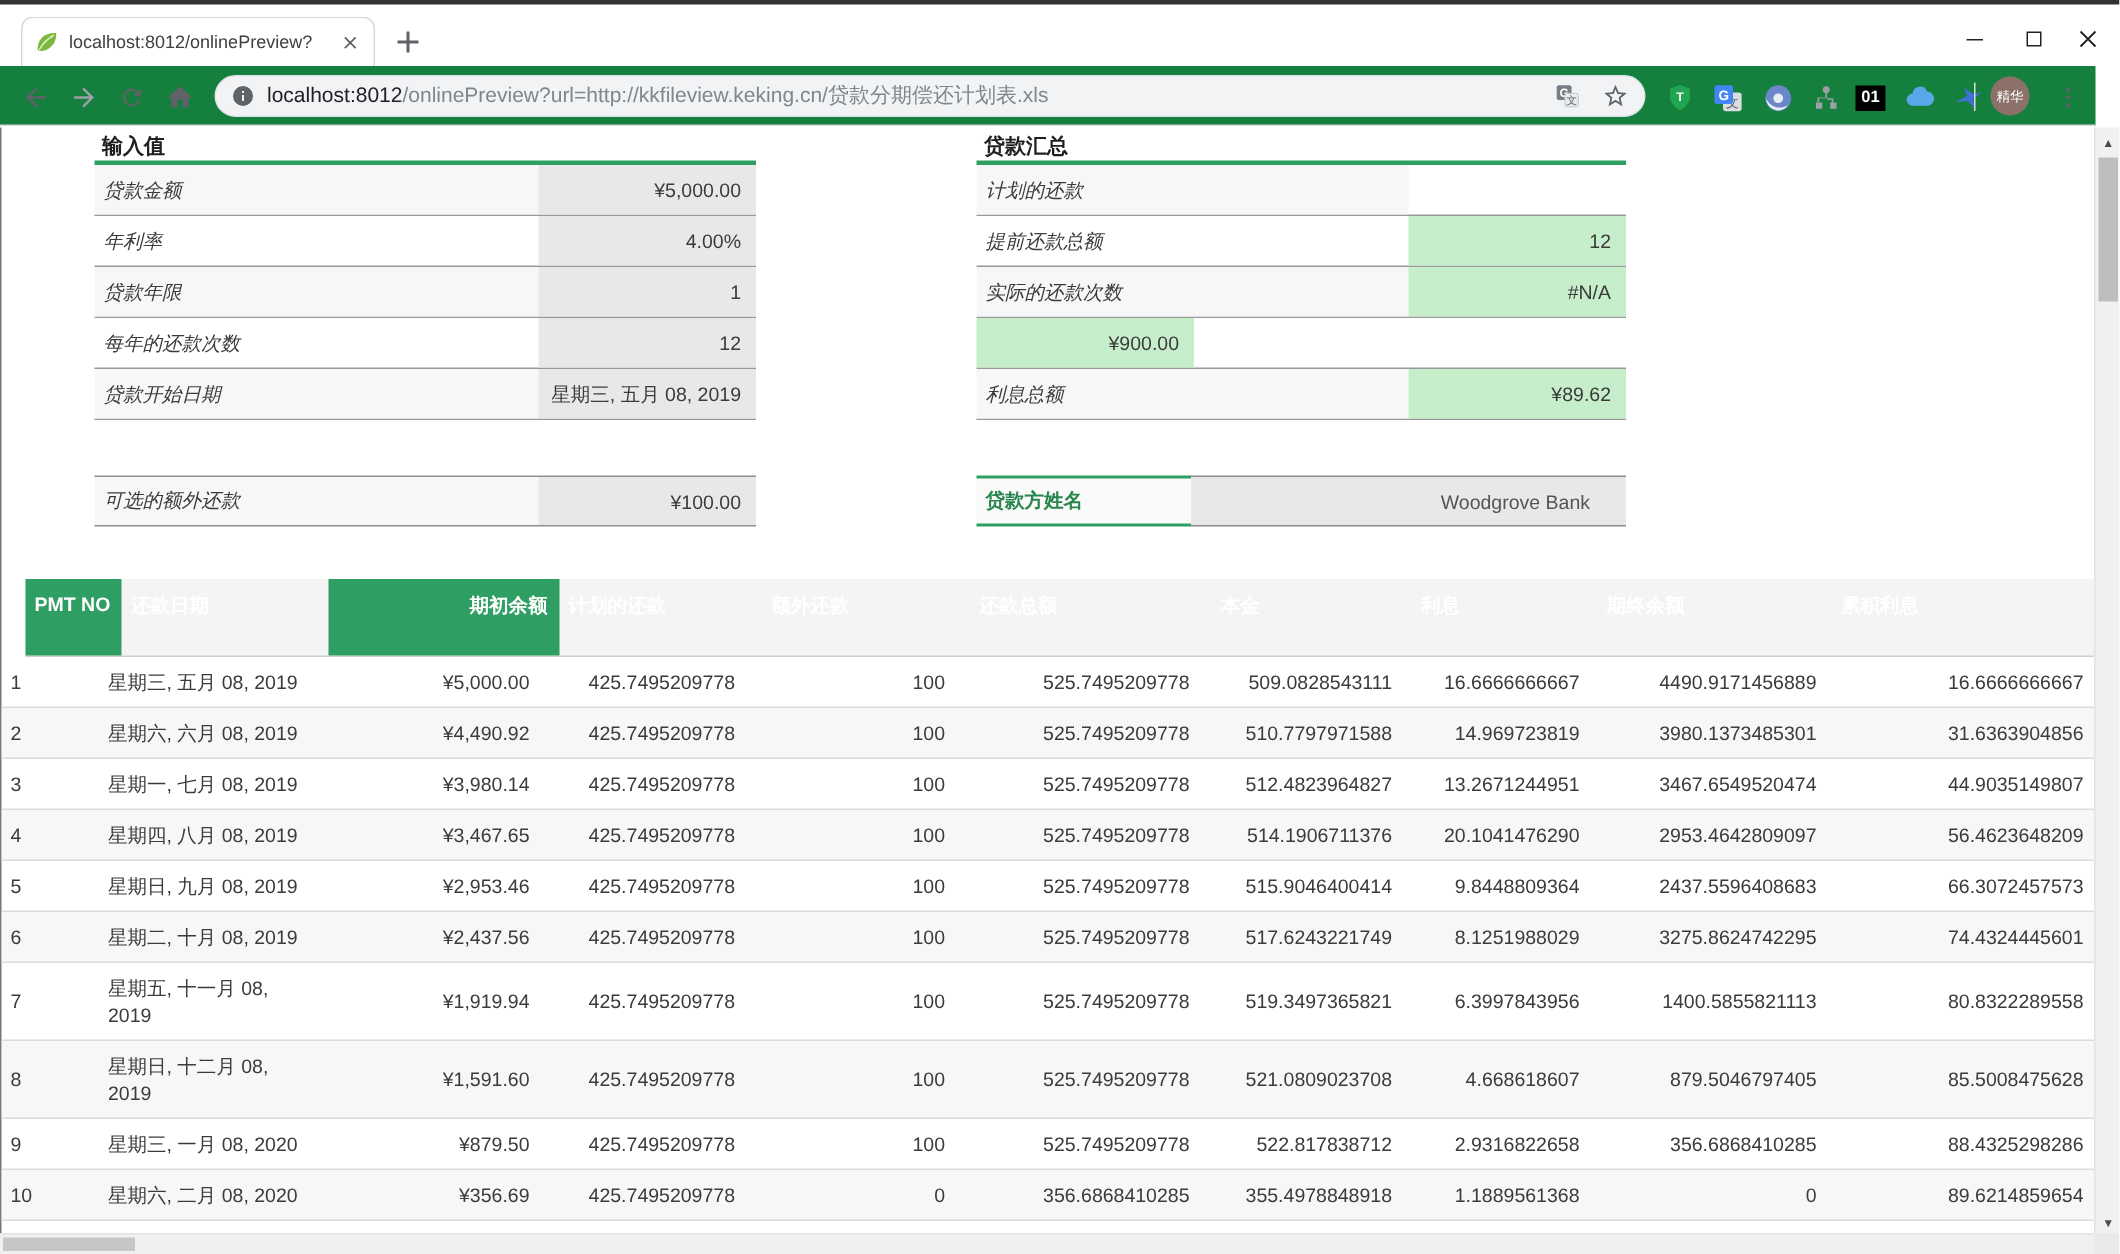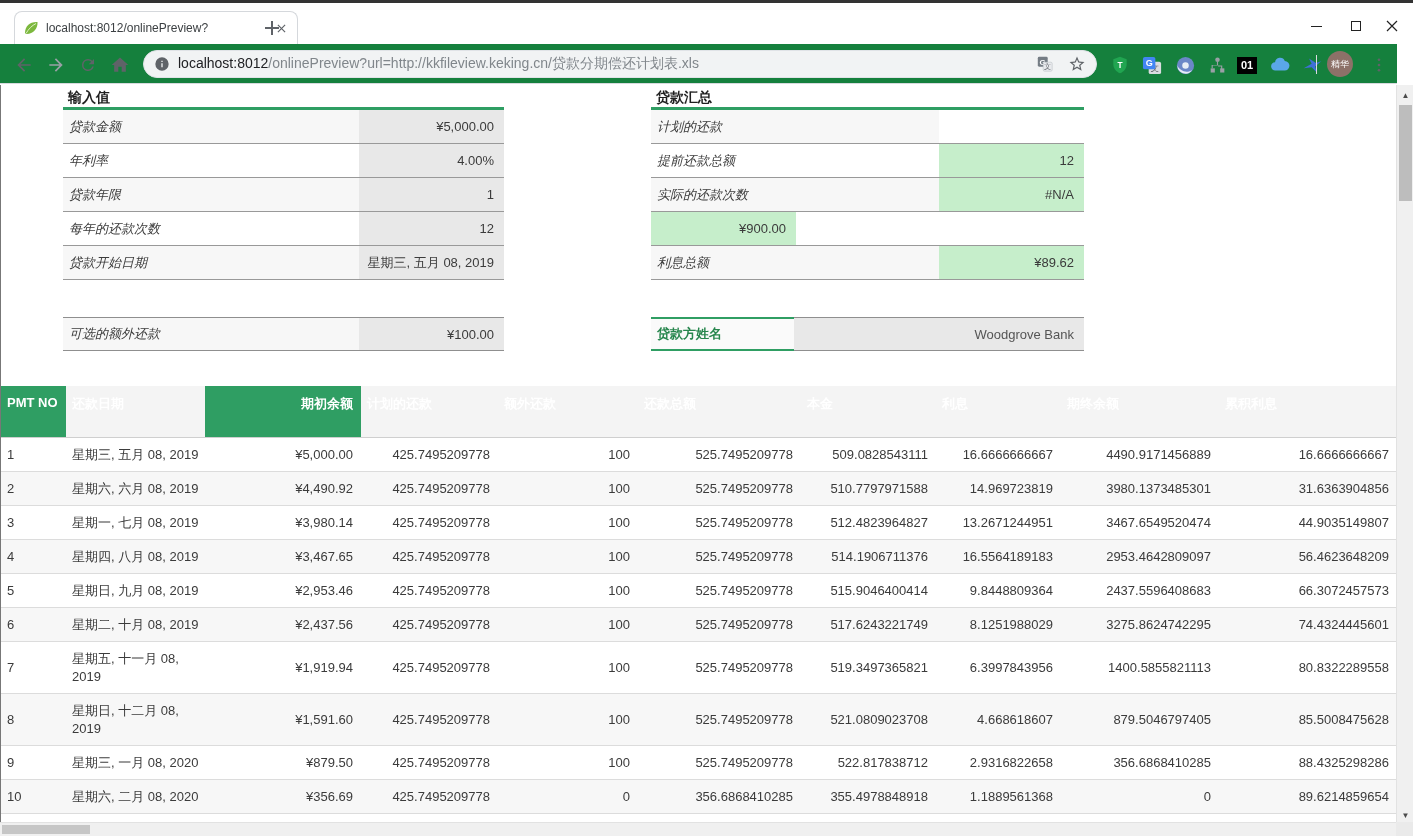--- a/index.html
+++ b/index.html
@@ -2,21 +2,21 @@
 <html style="--green: #2f9e63; --cellgreen: #c6eecb; --cellgray: #e8e8e8; --lender: #27864d;"><head>
 <meta charset="utf-8">
 <style>
   * { box-sizing: border-box; margin: 0; padding: 0; }
   html,body { width:1413px; height:836px; overflow:hidden;
     font-family:"Liberation Sans","DejaVu Sans",sans-serif; background:#fff; }
   .window { position:relative; width:1413px; height:836px; border-top:3px solid #333; background:#fff; }
 
   
   .tabstrip { position:absolute; top:3px; left:0; right:0; height:38px; background:#fff; }
-  .tab { position:absolute; left:14px; top:5px; width:284px; height:33px;
+  .tab { position:absolute; left:14px; top:5px; width:236px; height:33px;
     border:1px solid #d5d8dc; border-bottom:none; border-radius:8px 8px 0 0;
     background:#fff; display:flex; align-items:center; padding:0 8px; }
   .tab-title { flex:1; font-size:12px; color:#3c4043; white-space:nowrap; overflow:hidden; }
   .favicon { width:16px; height:16px; margin-right:7px; flex:0 0 16px; }
   .tab-close { width:16px; height:16px; display:flex; align-items:center; justify-content:center; border-radius:50%; }
   .newtab { position:absolute; left:262px; top:12px; width:20px; height:20px; }
   .newtab:before, .newtab:after { content:""; position:absolute; background:#5f6368; }
   .newtab:before { left:9px; top:3px; width:2px; height:14px; }
   .newtab:after  { left:3px; top:9px; width:14px; height:2px; }
   .winctl { position:absolute; top:8px; display:flex; align-items:center; justify-content:center; width:34px; height:24px; }
@@ -47,25 +47,25 @@
   .mini-row:first-child { border-top:none; }
   .mini-label { font-style:italic; display:flex; align-items:center; padding-left:6px; }
   .mini-value { display:flex; align-items:center; justify-content:flex-end; padding-right:10px; }
   .mini-label.shade { background:#f7f7f7; }
   .v-gray  { background:var(--cellgray); }
   .v-green { background:var(--cellgreen); }
 
   .xrow { position:absolute; display:flex; height:34px; border-top:1px solid #8f8f8f; border-bottom:1px solid #8f8f8f; }
   .lender-label { display:flex; align-items:center; padding-left:6px; font-weight:bold; color:var(--lender);
     border-top:2px solid var(--green); border-bottom:2px solid var(--green); background:#fafafa; }
-  .lender-value { display:flex; align-items:center; justify-content:flex-end; padding-right:10px; color:#555; background:var(--cellgray); }
+  .lender-value { display:flex; align-items:center; justify-content:flex-end; padding-right:24px; color:#555; background:var(--cellgray); }
 
   .sched { position:absolute; left:0; top:301px; width:1396px; }
   .sch-row { display:flex; border-bottom:1px solid #dcdcdc; }
-  .sch-hdr { background:#f4f4f4; color:#fff; font-weight:bold; border-bottom:1px solid #cfcfcf; }
+  .sch-hdr { background:#f4f4f4; color:#fff; font-weight:bold; border-bottom:1px solid #cfcfcf;margin-left:16px; }
   .sch-hdr .sch-cell { padding-top:9px; align-items:flex-start; }
   .sch-cell { display:flex; align-items:center; padding:0 6px; overflow:visible; }
   .sch-cell.right { justify-content:flex-end; padding-right:8px; }
   .sch-cell.green { background:var(--green); }
   .sch-cell.date { white-space:pre-line; line-height:18px; }
   .sch-row.alt { background:#f7f7f7; }
 
   
   .vscroll { position:absolute; top:82px; right:0; width:17px; height:740px; background:#f0f0f0; border-left:1px solid #e2e2e2; }
   .vthumb { position:absolute; left:2px; width:13px; background:#bdbdbd; }
@@ -312,21 +312,21 @@
           <div class="sch-cell right" style="width: 178px;">44.9035149807</div>
         </div>
         <div class="sch-row alt" style="height: 34px;">
           <div class="sch-cell" style="width: 65px;">4</div>
           <div class="sch-cell date" style="width: 139px; align-items: center;">星期四, 八月 08, 2019</div>
           <div class="sch-cell right" style="width: 156px;">¥3,467.65</div>
           <div class="sch-cell right" style="width: 137px;">425.7495209778</div>
           <div class="sch-cell right" style="width: 140px;">100</div>
           <div class="sch-cell right" style="width: 163px;">525.7495209778</div>
           <div class="sch-cell right" style="width: 135px;">514.1906711376</div>
-          <div class="sch-cell right" style="width: 125px;">16.5564189183</div>
+          <div class="sch-cell right" style="width: 125px;">20.1041476290</div>
           <div class="sch-cell right" style="width: 158px;">2953.4642809097</div>
           <div class="sch-cell right" style="width: 178px;">56.4623648209</div>
         </div>
         <div class="sch-row" style="height: 34px;">
           <div class="sch-cell" style="width: 65px;">5</div>
           <div class="sch-cell date" style="width: 139px; align-items: center;">星期日, 九月 08, 2019</div>
           <div class="sch-cell right" style="width: 156px;">¥2,953.46</div>
           <div class="sch-cell right" style="width: 137px;">425.7495209778</div>
           <div class="sch-cell right" style="width: 140px;">100</div>
           <div class="sch-cell right" style="width: 163px;">525.7495209778</div>

